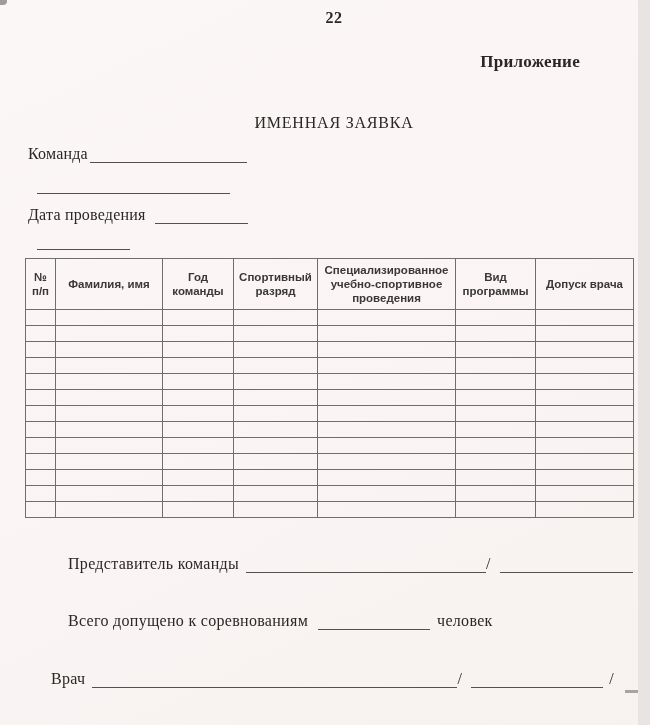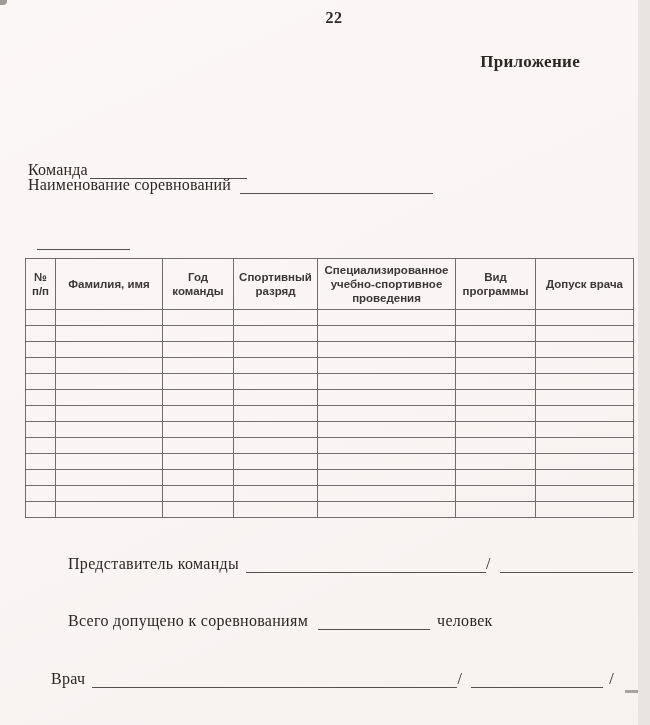--- a/index.html
+++ b/index.html
@@ -52,29 +52,33 @@
 
 <div class="paper">
 
   <div class="abs scan-speck"></div>
   <div class="abs scan-edge"></div>
 
   <div class="abs center-band page-number">22</div>
 
   <div class="abs appendix">Приложение</div>
 
-
-  <div class="abs field" style="left:28px;top:161px;">
+  <div class="abs center-band doc-title">ИМЕННАЯ ЗАЯВКА</div>
+
+  <div class="abs field" style="left:28px;top:145px;">
     <span>Команда</span><span class="u" style="width:157px;margin-left:2px;"></span>
   </div>
 
   <div class="abs field" style="left:28px;top:176px;">
-    <span>Наименование соревнований</span><span class="u" style="width:193px;margin-left:9px;"></span>
-  </div>
-
+    <span class="u" style="width:193px;margin-left:9px;"></span>
+  </div>
+
+  <div class="abs field" style="left:28px;top:206px;">
+    <span>Дата проведения</span><span class="u" style="width:93px;margin-left:9px;"></span>
+  </div>
 
   <div class="abs field" style="left:28px;top:232px;">
     <span class="u" style="width:93px;margin-left:9px;"></span>
   </div>
 
   <table class="roster">
     <colgroup>
       <col style="width:30px">
         <col style="width:107px">
         <col style="width:71px">

